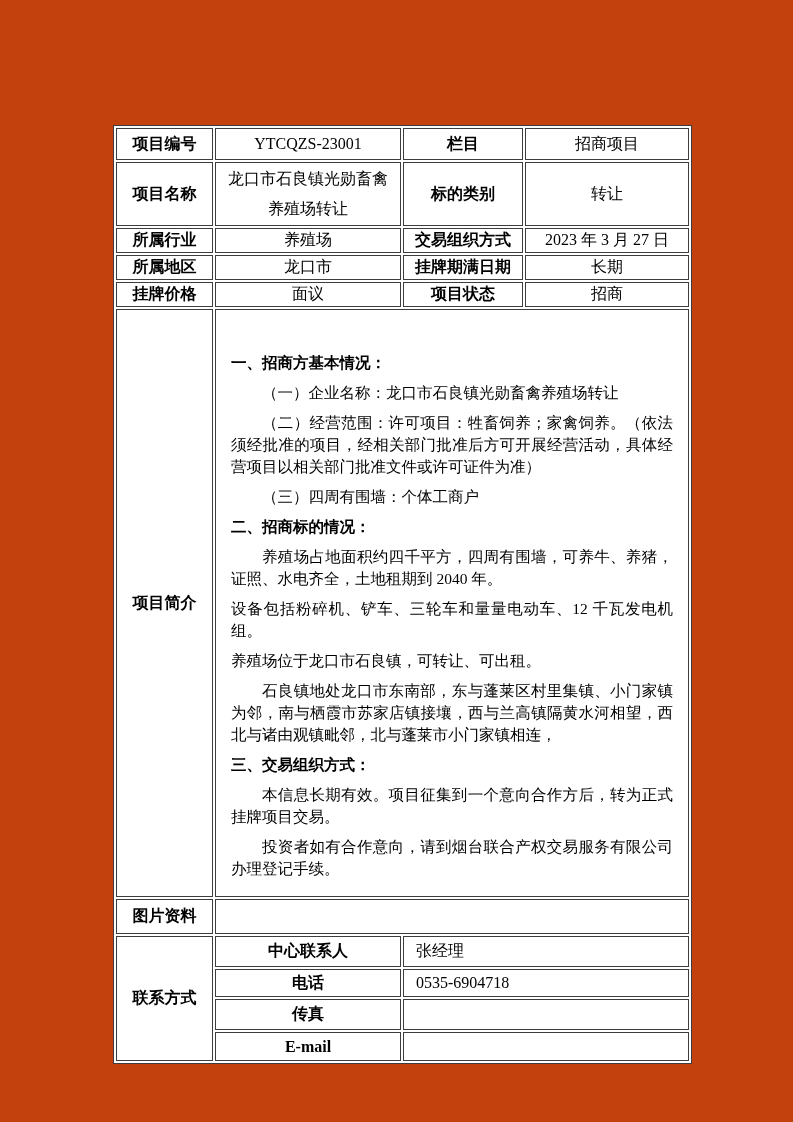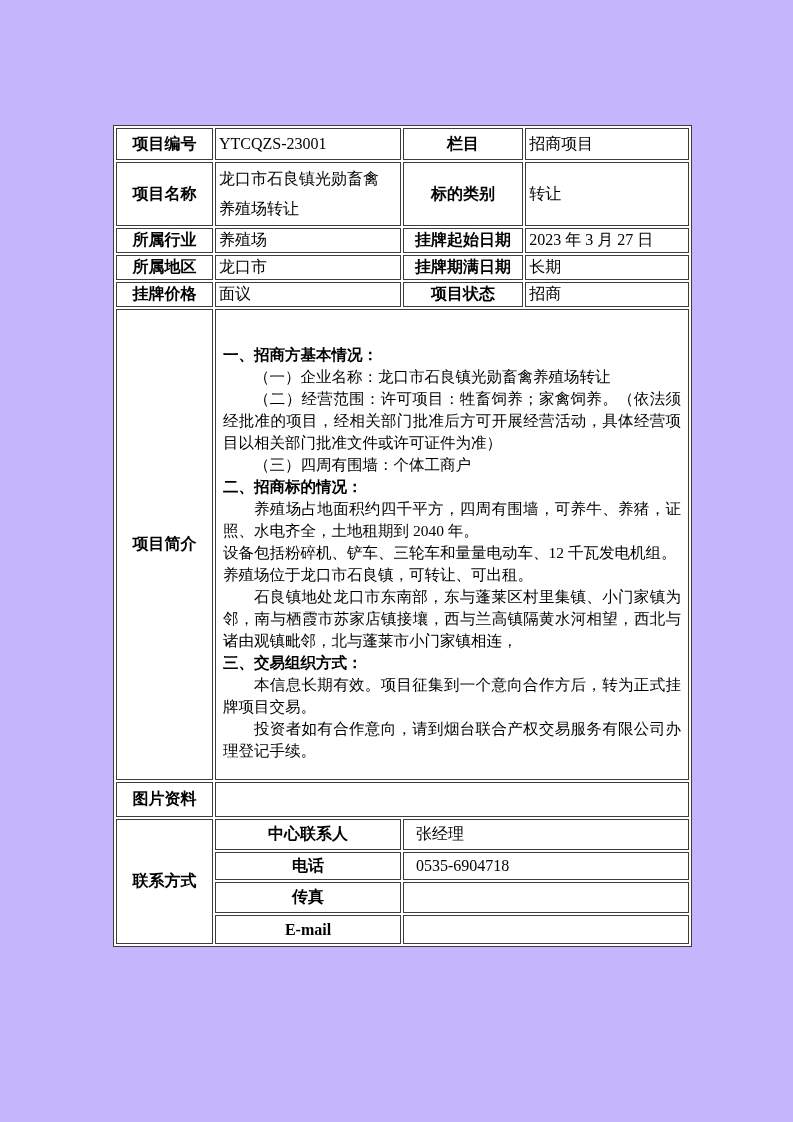--- a/index.html
+++ b/index.html
@@ -1,20 +1,20 @@
 <!DOCTYPE html>
 <html><head>
 <meta charset="utf-8">
 <style>
   html, body { margin: 0; padding: 0; background: #ffffff; }
   .page {
     position: relative;
     width: 793px;
     height: 1122px;
-    background: #c4b5fd;
+    background: #c2410c;
     font-family: "Liberation Serif", "DejaVu Serif", serif;
     color: #000000;
     overflow: hidden;
   }
   table.doc {
     position: absolute;
     left: 113px;
     top: 125px;
     width: 579px;
     border-collapse: separate;
@@ -32,20 +32,21 @@
     font-size: 16px;
     padding: 1px 3px;
     overflow: hidden;
   }
   td.lbl {
     font-weight: bold;
     text-align: center;
     vertical-align: middle;
   }
   td.val {
+    text-align: center;
     vertical-align: middle;
     white-space: pre-line;
   }
   td.tall { line-height: 30px; }
   td.cval {
     text-align: left;
     vertical-align: middle;
     padding-left: 12px;
   }
   tr.r1 { height: 32px; }
@@ -57,21 +58,21 @@
   tr.rimg { height: 35px; }
   tr.rc1 { height: 31px; }
   tr.rc2 { height: 28px; }
   tr.rc3 { height: 31px; margin-top: 24px; }
   tr.rc4 { height: 29px; margin-top: 32px; }
   td.sumcell {
     vertical-align: top;
     padding: 34px 7px 8px 7px;
   }
   td.sumcell p {
-    margin: 0;
+    margin: 8px;
     font-size: 15.5px;
     line-height: 22px;
     text-align: justify;
   }
   td.sumcell p.b { font-weight: bold; }
   td.sumcell p.ind { text-indent: 2em; }
 </style>
 </head>
 <body>
 
@@ -93,21 +94,21 @@
       <tr class="r2">
         <td class="lbl">项目名称</td>
         <td class="val tall">龙口市石良镇光勋畜禽
 养殖场转让</td>
         <td class="lbl">标的类别</td>
         <td class="val">转让</td>
       </tr>
       <tr class="r3">
         <td class="lbl">所属行业</td>
         <td class="val">养殖场</td>
-        <td class="lbl">挂牌起始日期</td>
+        <td class="lbl">交易组织方式</td>
         <td class="val">2023 年 3 月 27 日</td>
       </tr>
       <tr class="r4">
         <td class="lbl">所属地区</td>
         <td class="val">龙口市</td>
         <td class="lbl">挂牌期满日期</td>
         <td class="val">长期</td>
       </tr>
       <tr class="r5">
         <td class="lbl">挂牌价格</td>

